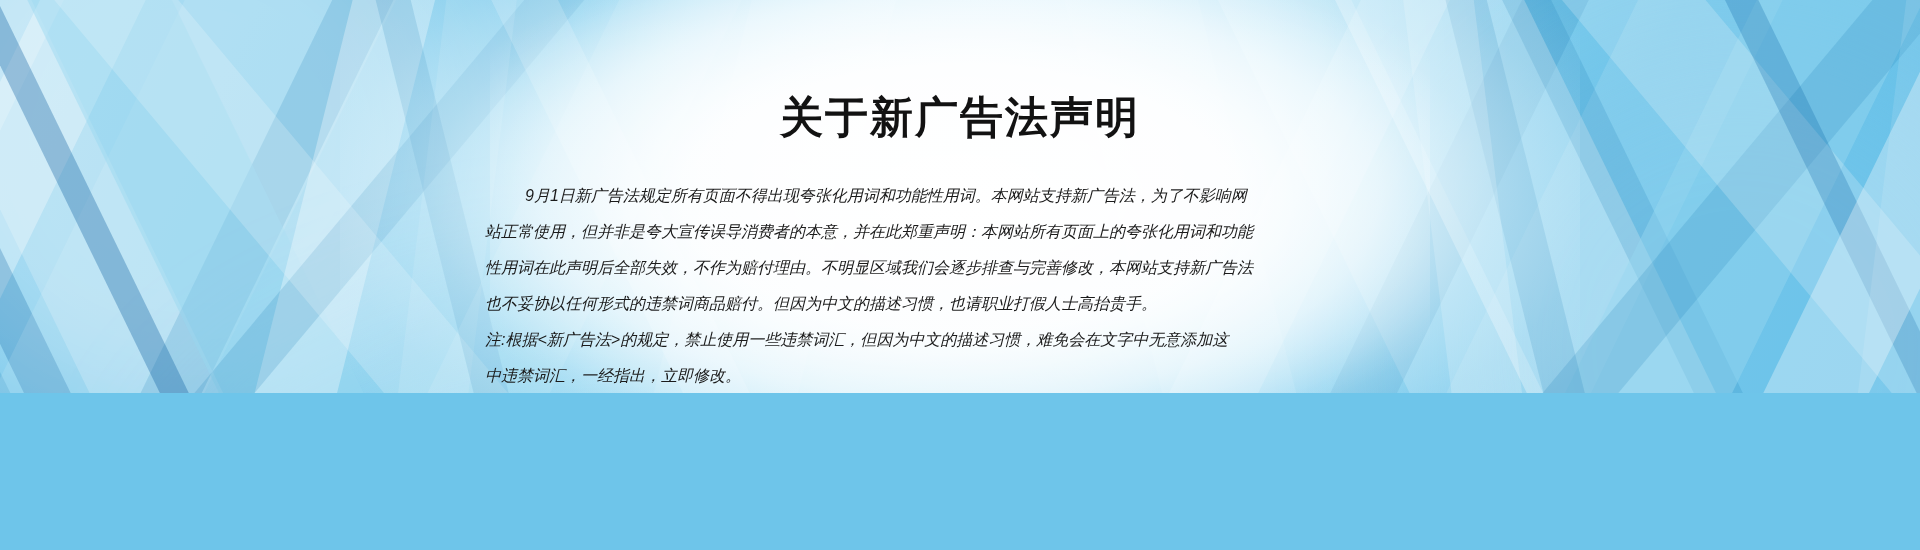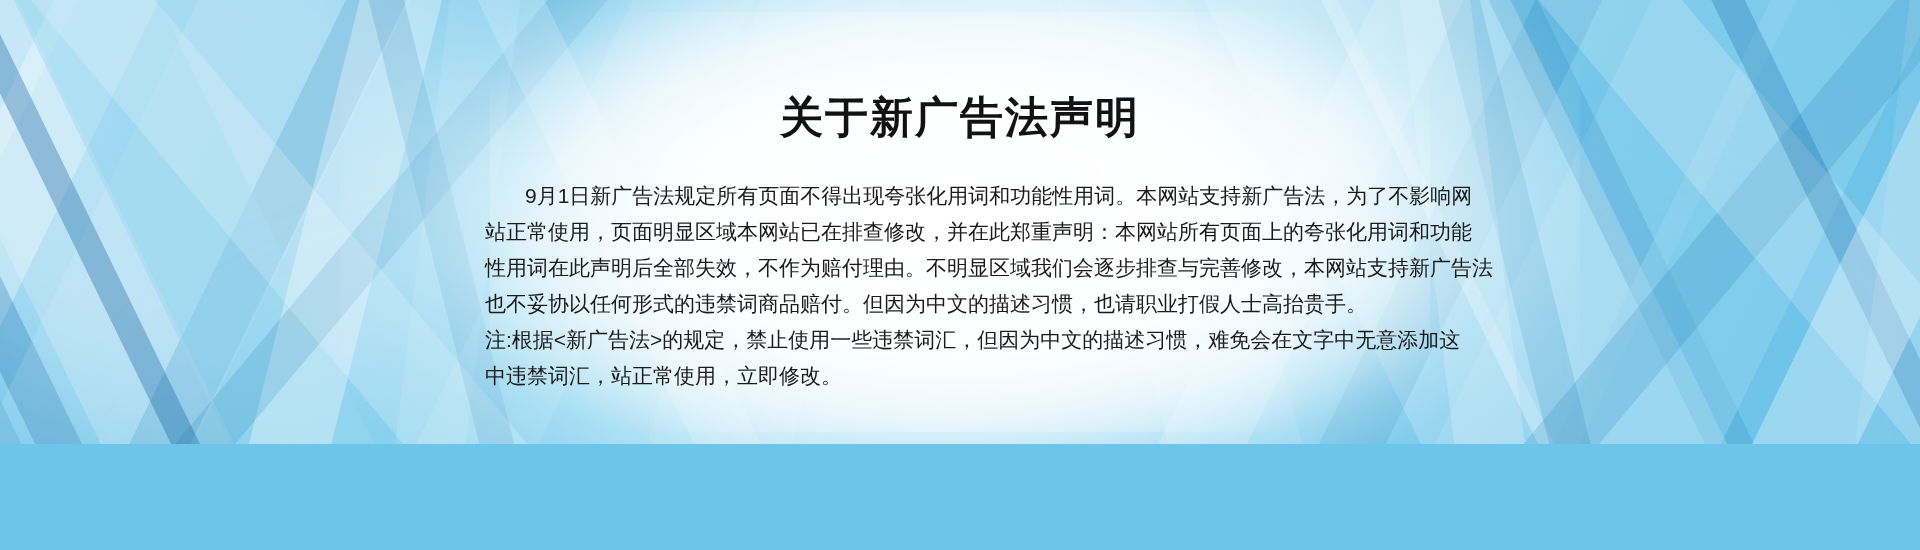--- a/index.html
+++ b/index.html
@@ -5,21 +5,21 @@
   * { margin:0; padding:0; box-sizing:border-box; }
   html, body {
     width:1920px; height:550px;
     overflow:hidden;
     background:#6ec5ea;
     font-family:"Liberation Sans", "DejaVu Sans", sans-serif;
   }
 
   #banner {
     position:relative;
-    width:1920px; height:444px;
+    width:1920px; height:393px;
     overflow:hidden;
     background:linear-gradient(115deg,#79c9ec 0%,#6cc3e9 18%,#85d0ee 34%,#a7dcf2 48%,#8ed3ef 62%,#6fc5ea 80%,#62bfe8 100%);
   }
 
   .band     { position:absolute; top:-45%; height:200%; }
   .band.b1  { background:rgba(255,255,255,0.20); }
   .band.b2  { background:rgba(255,255,255,0.32); }
   .band.b3  { background:rgba(18,120,180,0.17); }
   .band.b4  { background:rgba(10,100,165,0.26); }
   .band.b5  { background:rgba(255,255,255,0.11); }
@@ -78,24 +78,25 @@
     color:#121212;
     letter-spacing:2px;
     line-height:1.2;
   }
 
   #body-copy {
     position:absolute;
     left:485px; top:178px;
     width:958px;
     color:#1b1b1b;
-    font-size:21px;
+    font-size:16px;
     line-height:36px;
     text-align:justify;
     text-justify:inter-ideograph;
+    font-style:italic;
   }
   .para { margin:0; }
   .para .indent { display:inline-block; width:40px; }
   .line { display:block; white-space:nowrap; }
 </style>
 </head>
 <body>
 
 <div id="banner">
 
@@ -147,25 +148,25 @@
   <div id="glow2"></div>
 
   <div id="content">
 
     <h1 id="page-title">关于新广告法声明</h1>
 
     <div id="body-copy">
 
       <p class="para">
         <span class="line"><span class="indent"></span><span>9月1日新广告法规定所有页面不得出现夸张化用词和功能性用词。本网站支持新广告法，为了不影响网</span></span>
-        <span class="line">站正常使用，页面明显区域本网站已在排查修改，并在此郑重声明：本网站所有页面上的夸张化用词和功能</span>
+        <span class="line">站正常使用，但并非是夸大宣传误导消费者的本意，并在此郑重声明：本网站所有页面上的夸张化用词和功能</span>
         <span class="line">性用词在此声明后全部失效，不作为赔付理由。不明显区域我们会逐步排查与完善修改，本网站支持新广告法</span>
         <span class="line">也不妥协以任何形式的违禁词商品赔付。但因为中文的描述习惯，也请职业打假人士高抬贵手。</span>
       </p>
 
       <p class="para">
         <span class="line">注:根据&lt;新广告法&gt;的规定，禁止使用一些违禁词汇，但因为中文的描述习惯，难免会在文字中无意添加这</span>
-        <span class="line">中违禁词汇，站正常使用，立即修改。</span>
+        <span class="line">中违禁词汇，一经指出，立即修改。</span>
       </p>
 
     </div>
   </div>
 </div>
 
 </body></html>

